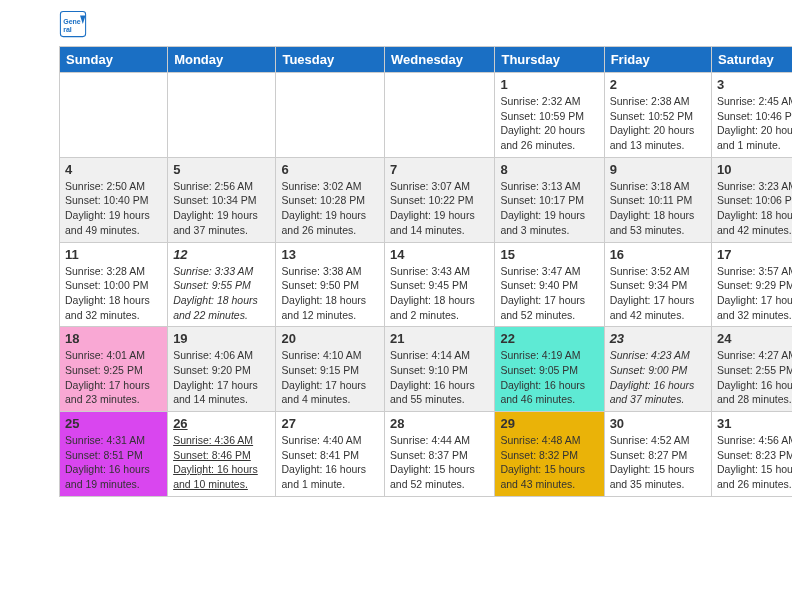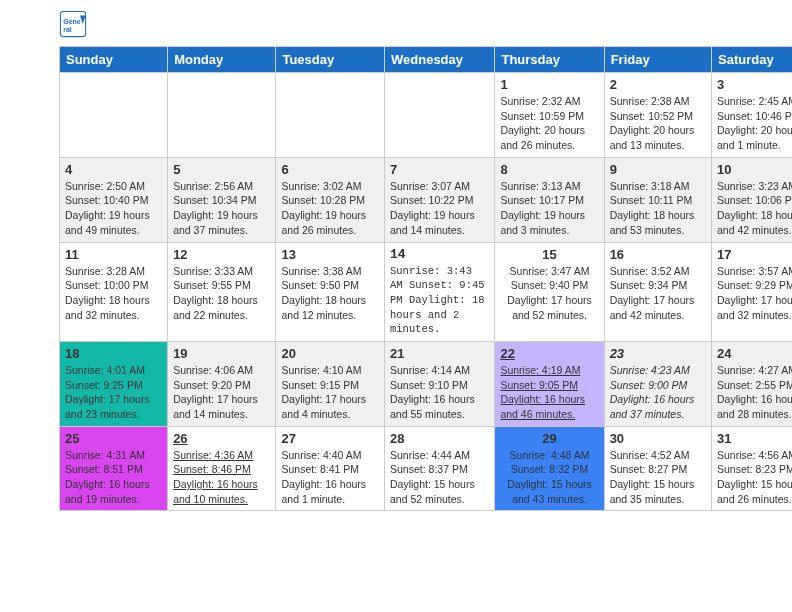--- a/index.html
+++ b/index.html
@@ -137,42 +137,42 @@
           </td>
         </tr>
         <tr>
           <td style="background: rgb(255, 255, 255);">
             <span class="day-num">11</span>
             <div class="day-info">Sunrise: 3:28 AM
 Sunset: 10:00 PM
 Daylight: 18 hours
 and 32 minutes.</div>
           </td>
-          <td style="background: rgb(255, 255, 255);">
+          <td style="background: rgb(255, 255, 255); font-style: italic;">
             <span class="day-num">12</span>
             <div class="day-info">Sunrise: 3:33 AM
 Sunset: 9:55 PM
 Daylight: 18 hours
 and 22 minutes.</div>
           </td>
           <td style="background: rgb(255, 255, 255);">
             <span class="day-num">13</span>
             <div class="day-info">Sunrise: 3:38 AM
 Sunset: 9:50 PM
 Daylight: 18 hours
 and 12 minutes.</div>
           </td>
-          <td style="background: rgb(255, 255, 255); font-family: Liberation Mono, monospace;">
+          <td style="background: rgb(255, 255, 255);">
             <span class="day-num">14</span>
             <div class="day-info">Sunrise: 3:43 AM
 Sunset: 9:45 PM
 Daylight: 18 hours
 and 2 minutes.</div>
           </td>
-          <td style="background: rgb(255, 255, 255); text-align: center;">
+          <td style="background: rgb(255, 255, 255);">
             <span class="day-num">15</span>
             <div class="day-info">Sunrise: 3:47 AM
 Sunset: 9:40 PM
 Daylight: 17 hours
 and 52 minutes.</div>
           </td>
           <td style="background: rgb(255, 255, 255);">
             <span class="day-num">16</span>
             <div class="day-info">Sunrise: 3:52 AM
 Sunset: 9:34 PM
@@ -181,21 +181,21 @@
           </td>
           <td style="background: rgb(255, 255, 255);">
             <span class="day-num">17</span>
             <div class="day-info">Sunrise: 3:57 AM
 Sunset: 9:29 PM
 Daylight: 17 hours
 and 32 minutes.</div>
           </td>
         </tr>
         <tr>
-          <td style="background: #14b8a6;">
+          <td style="background: #f9a8d4;">
             <span class="day-num">18</span>
             <div class="day-info">Sunrise: 4:01 AM
 Sunset: 9:25 PM
 Daylight: 17 hours
 and 23 minutes.</div>
           </td>
           <td style="background: rgb(240, 240, 240);">
             <span class="day-num">19</span>
             <div class="day-info">Sunrise: 4:06 AM
 Sunset: 9:20 PM
@@ -209,21 +209,21 @@
 Daylight: 17 hours
 and 4 minutes.</div>
           </td>
           <td style="background: rgb(240, 240, 240);">
             <span class="day-num">21</span>
             <div class="day-info">Sunrise: 4:14 AM
 Sunset: 9:10 PM
 Daylight: 16 hours
 and 55 minutes.</div>
           </td>
-          <td style="background: #c4b5fd; text-decoration: underline;">
+          <td style="background: #5eead4;">
             <span class="day-num">22</span>
             <div class="day-info">Sunrise: 4:19 AM
 Sunset: 9:05 PM
 Daylight: 16 hours
 and 46 minutes.</div>
           </td>
           <td style="background: rgb(240, 240, 240); font-style: italic;">
             <span class="day-num">23</span>
             <div class="day-info">Sunrise: 4:23 AM
 Sunset: 9:00 PM
@@ -260,21 +260,21 @@
 Daylight: 16 hours
 and 1 minute.</div>
           </td>
           <td style="background: rgb(255, 255, 255);">
             <span class="day-num">28</span>
             <div class="day-info">Sunrise: 4:44 AM
 Sunset: 8:37 PM
 Daylight: 15 hours
 and 52 minutes.</div>
           </td>
-          <td style="background: #3b82f6; text-align: center;">
+          <td style="background: #eab308;">
             <span class="day-num">29</span>
             <div class="day-info">Sunrise: 4:48 AM
 Sunset: 8:32 PM
 Daylight: 15 hours
 and 43 minutes.</div>
           </td>
           <td style="background: rgb(255, 255, 255);">
             <span class="day-num">30</span>
             <div class="day-info">Sunrise: 4:52 AM
 Sunset: 8:27 PM

